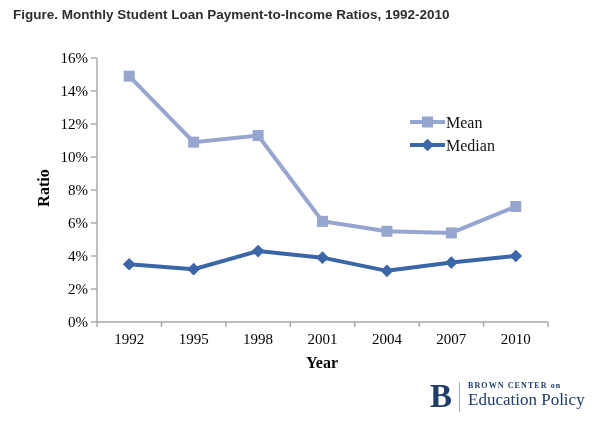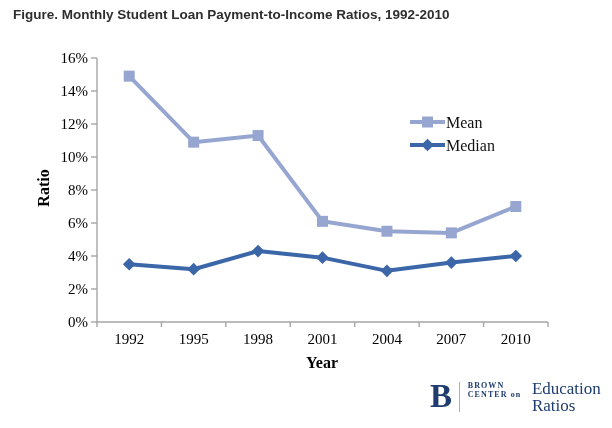--- a/index.html
+++ b/index.html
@@ -8,21 +8,21 @@
   .fig-title{position:absolute;left:13px;top:7px;font-size:13.5px;font-weight:bold;
              color:#2e2e2e;letter-spacing:0;}
   svg{position:absolute;left:0;top:0;}
   .tick{font-family:"Liberation Serif",serif;font-size:15px;fill:#000;}
   .axis-title{font-family:"Liberation Serif",serif;font-size:16px;font-weight:bold;fill:#000;}
   .legend-label{font-family:"Liberation Serif",serif;font-size:16px;fill:#111;}
   .logo{position:absolute;left:430px;top:379px;display:flex;align-items:flex-start;}
   .logo-b{font-family:"Liberation Serif",serif;font-size:33px;line-height:30px;
           font-weight:bold;margin-top:2px;}
   .logo-divider{width:1px;height:30px;background:#9bb0c9;margin:3px 8px 0 7px;}
-  .logo-lines{display:flex;flex-direction:row;}
+  .logo-lines{display:flex;flex-direction:column;}
   .logo-l1{font-family:"Liberation Serif",serif;font-size:8px;font-weight:bold;
            letter-spacing:1.1px;margin-top:2px;}
   .logo-l2{font-family:"Liberation Serif",serif;font-size:17px;line-height:17px;margin-top:1px;}
   .logo-l3{font-family:"Liberation Serif",serif;font-size:7.5px;font-weight:bold;
            letter-spacing:1.1px;margin-top:2px;}
 </style>
 </head>
 <body>
 
 <div class="canvas">
@@ -97,17 +97,17 @@
       <rect x="423" y="140.5" width="9" height="9" transform="rotate(45 427.5 145)" fill="#3B67A8"></rect>
       <text class="legend-label" x="446" y="150.5">Median</text>
     </g>
   </svg>
 
   <div class="logo" style="color: rgb(30, 60, 110);">
     <span class="logo-b">B</span>
     <span class="logo-divider"></span>
     <div class="logo-lines">
       <div class="logo-l1">BROWN CENTER on</div>
-      <div class="logo-l2">Education Ratios</div>
+      <div class="logo-l2">Education Policy</div>
     </div>
   </div>
 
 </div>
 
 </body></html>

